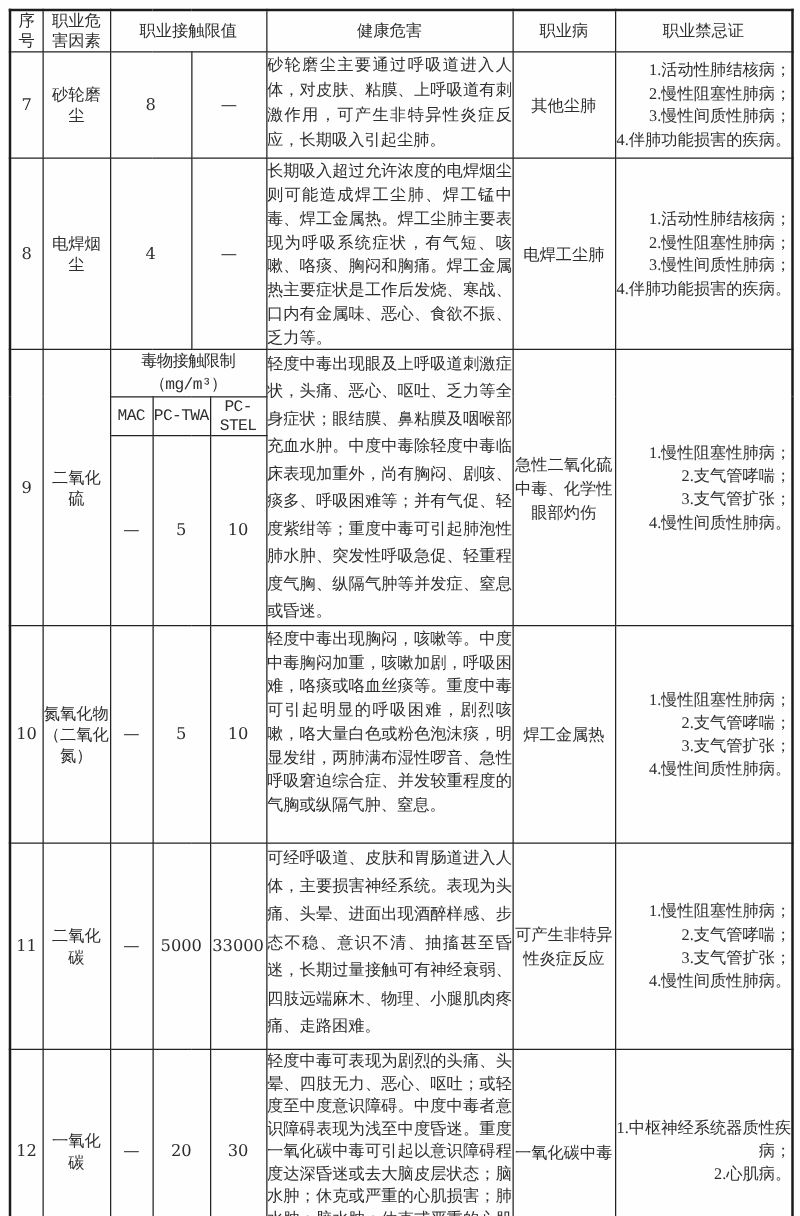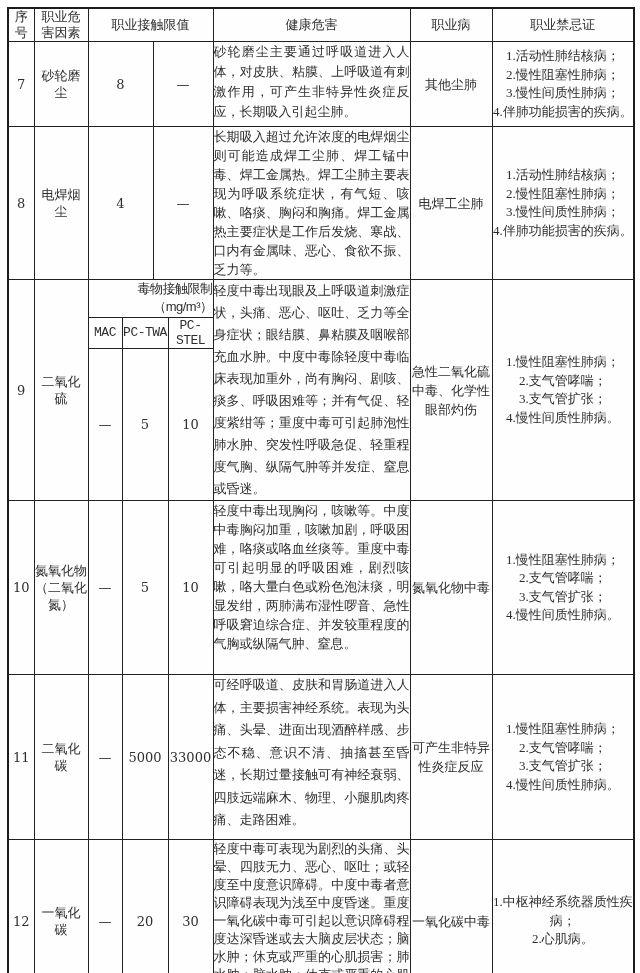--- a/index.html
+++ b/index.html
@@ -39,45 +39,45 @@
   tr.r9b{height:23px;}
   tr.r9c{height:150px;}
   tr.r10{height:174px;}
   tr.r11{height:165px;}
   tr.r12{height:148px;}
   
   td.c{text-align:center;vertical-align:middle;}
   td.pre{white-space:pre-line;}
   td.name{font-size:13px;line-height:17px;}
   td.hcell{font-size:13px;line-height:16px;}
-  td.sub{font-size:12px;font-family:Liberation Sans, sans-serif;letter-spacing:-0.5px;text-align:right;}
+  td.sub{font-size:12px;font-family:Liberation Mono, monospace;letter-spacing:-0.5px;}
   td.mono{font-size:10.5px;font-family:"Liberation Mono","DejaVu Sans Mono",monospace;letter-spacing:-0.5px;}
   td.lim{font-size:12.5px;font-family:"DejaVu Serif","Liberation Serif",serif;}
   td.health{
     vertical-align:top;
     text-align:justify;
     padding:3px 6px 0 7px;
     font-size:13.5px;
   }
   td.h7{line-height:20px;}
   td.h8{line-height:19px;}
   td.h9{line-height:22px;}
   td.h10{line-height:19px;}
-  td.h11{line-height:22.5px;font-family:Liberation Mono, monospace;}
+  td.h11{line-height:22.5px;}
   td.h12{line-height:18px;padding-top:4px;}
   td.disease{
     vertical-align:middle;
     text-align:center;
     padding:2px 3px 2px 6px;
     font-size:12px;
     line-height:19px;
   }
   td.contra{
     vertical-align:middle;
-    text-align:center;
+    text-align:right;
     padding:2px 4px 2px 7px;
     font-size:12.5px;
     line-height:18.5px;
     white-space:pre-line;
   }
 </style>
 </head>
 <body>
 
 <div class="page">
@@ -159,21 +159,21 @@
 
     <tr class="r10">
       <td class="c lim">10</td>
       <td class="c pre name">氮氧化物
 （二氧化
 氮）</td>
       <td class="c lim">—</td>
       <td class="c lim" colspan="2">5</td>
       <td class="c lim">10</td>
       <td class="health h10">轻度中毒出现胸闷，咳嗽等。中度中毒胸闷加重，咳嗽加剧，呼吸困难，咯痰或咯血丝痰等。重度中毒可引起明显的呼吸困难，剧烈咳嗽，咯大量白色或粉色泡沫痰，明显发绀，两肺满布湿性啰音、急性呼吸窘迫综合症、并发较重程度的气胸或纵隔气肿、窒息。</td>
-      <td class="disease">氮氧化物中毒</td>
+      <td class="disease">焊工金属热</td>
       <td class="contra">1.慢性阻塞性肺病；
 2.支气管哮喘；
 3.支气管扩张；
 4.慢性间质性肺病。</td>
     </tr>
 
     <tr class="r11">
       <td class="c lim">11</td>
       <td class="c pre name">二氧化
 碳</td>

